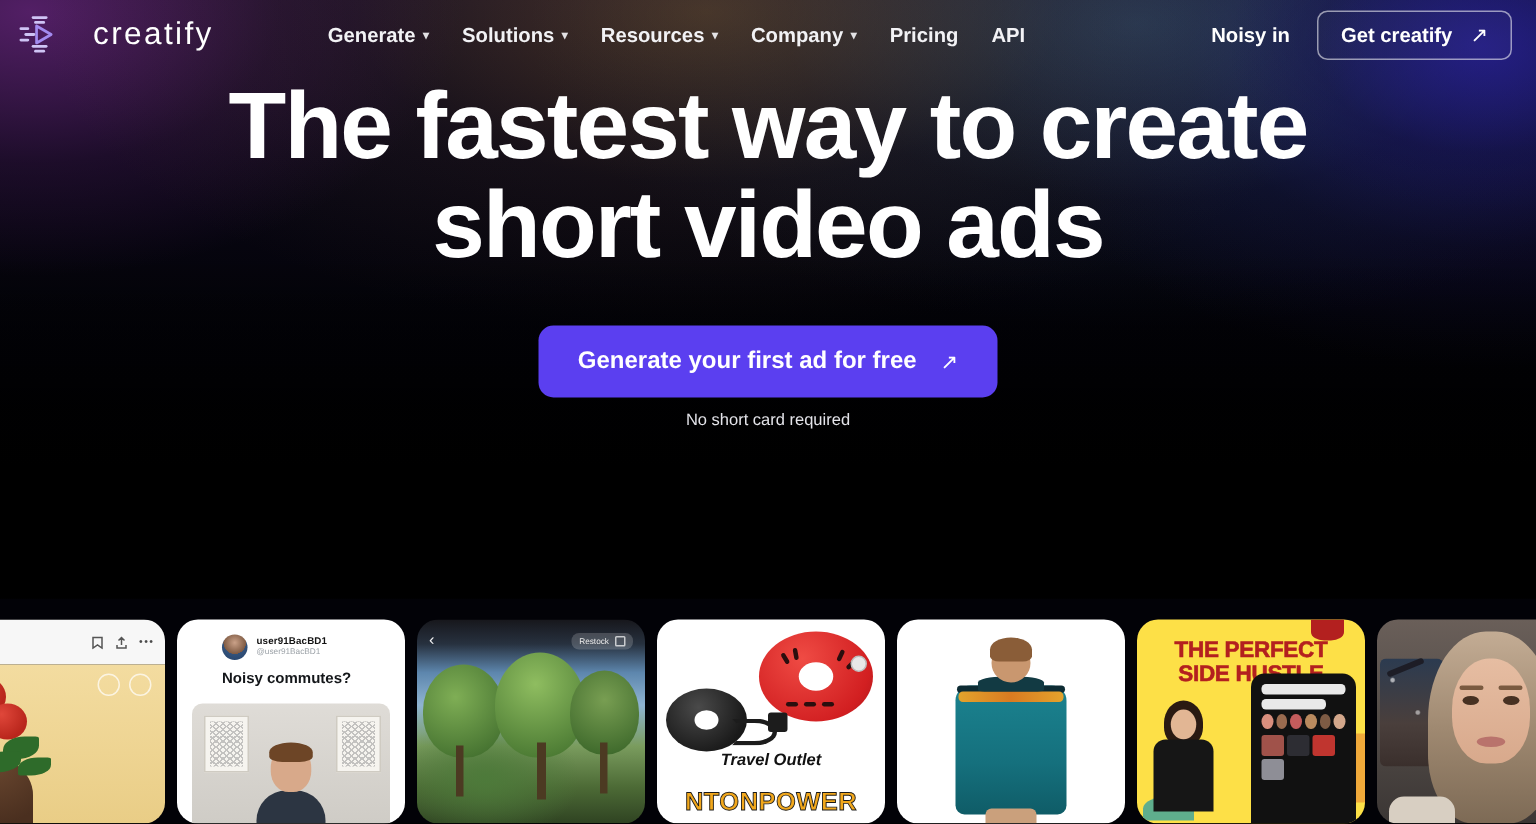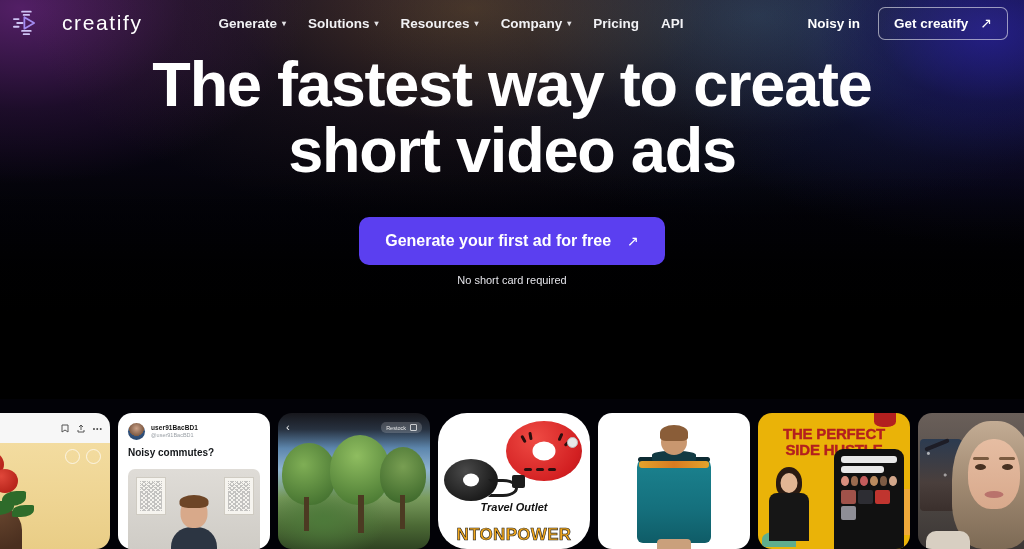--- a/index.html
+++ b/index.html
@@ -148,21 +148,21 @@
     background:radial-gradient(circle at 35% 30%, #e0473a 0%, #b9261c 70%);
   }
   .leaf { position:absolute; background:#2e6b2a; border-radius:60% 10% 60% 10%; }
   .skin {
     position:absolute; left:0; bottom:0; width:64px; height:48px;
     background:radial-gradient(circle at 60% 10%, #6b4830 0%, #4a2f1f 75%);
     border-radius:40% 60% 0 0;
   }
 
   
-  .c2 { background:#ffffff; }
+  .c2 { background:#ffffff;padding-left:20px; }
   .c2-head { display:flex; gap:6px; padding:10px 8px 0 10px; align-items:flex-start; }
   .c2-av {
     width:17px; height:17px; border-radius:50%; flex:0 0 auto;
     background:radial-gradient(circle at 50% 32%, #caa188 0%, #7e5a43 52%, #33527a 53%, #22406a 100%);
   }
   .c2-names { display:flex; flex-direction:column; gap:1px; padding-top:1px; }
   .c2-user { font-size:6.5px; font-weight:700; color:#121212; letter-spacing:.1px; }
   .c2-handle { font-size:5.5px; color:#9aa0a6; }
   .c2-text { padding:7px 10px 0; font-size:10px; font-weight:600; color:#14171a; }
   .c2-photo {
@@ -214,21 +214,21 @@
     display:flex; align-items:center; gap:4px;
     padding:2px 5px; border-radius:5px;
     background:rgba(255,255,255,.18);
     font-size:5.5px; color:#eaeaea;
   }
   .c3-pill .sq { width:7px; height:7px; border:1px solid rgba(255,255,255,.7); border-radius:1px; }
   .tree { position:absolute; border-radius:50% 50% 46% 46%; }
   .trunk { position:absolute; background:#4c3a22; }
 
   
-  .c4 { background:#ffffff;border-radius:29px; }
+  .c4 { background:#ffffff; }
   .c4-red {
     position:absolute; top:8px; right:8px; width:76px; height:60px;
     border-radius:50%;
     background:radial-gradient(circle at 38% 30%, #ef4b44 0%, #d21f21 72%, #a8161a 100%);
   }
   .c4-red::after {
     content:""; position:absolute; left:50%; top:50%; transform:translate(-50%,-50%);
     width:23px; height:19px; border-radius:50%; background:#ffffff;
   }
   .c4-hole { position:absolute; background:#2b0e0e; border-radius:2px; }
@@ -298,21 +298,21 @@
   .c5-stripe2 {
     position:absolute; left:50%; transform:translateX(-50%); top:44px;
     width:72px; height:5px; background:#0d2b33; border-radius:3px;
   }
   .c5-leg {
     position:absolute; left:50%; transform:translateX(-50%); bottom:0;
     width:34px; height:10px; background:#caa07c; border-radius:4px 4px 0 0;
   }
 
   
-  .c6 { background:#eab308; }
+  .c6 { background:#fde047; }
   .c6-tab {
     position:absolute; top:0; right:14px; width:22px; height:14px;
     background:#b3201f; border-radius:0 0 40% 40%;
   }
   .c6-t1, .c6-t2 {
     position:absolute; left:0; right:0; text-align:center;
     color:#b3201f; font-weight:700; letter-spacing:-.2px;
     -webkit-text-stroke:0.4px #b3201f;
   }
   .c6-t1 { top:12px; font-size:15px; }

